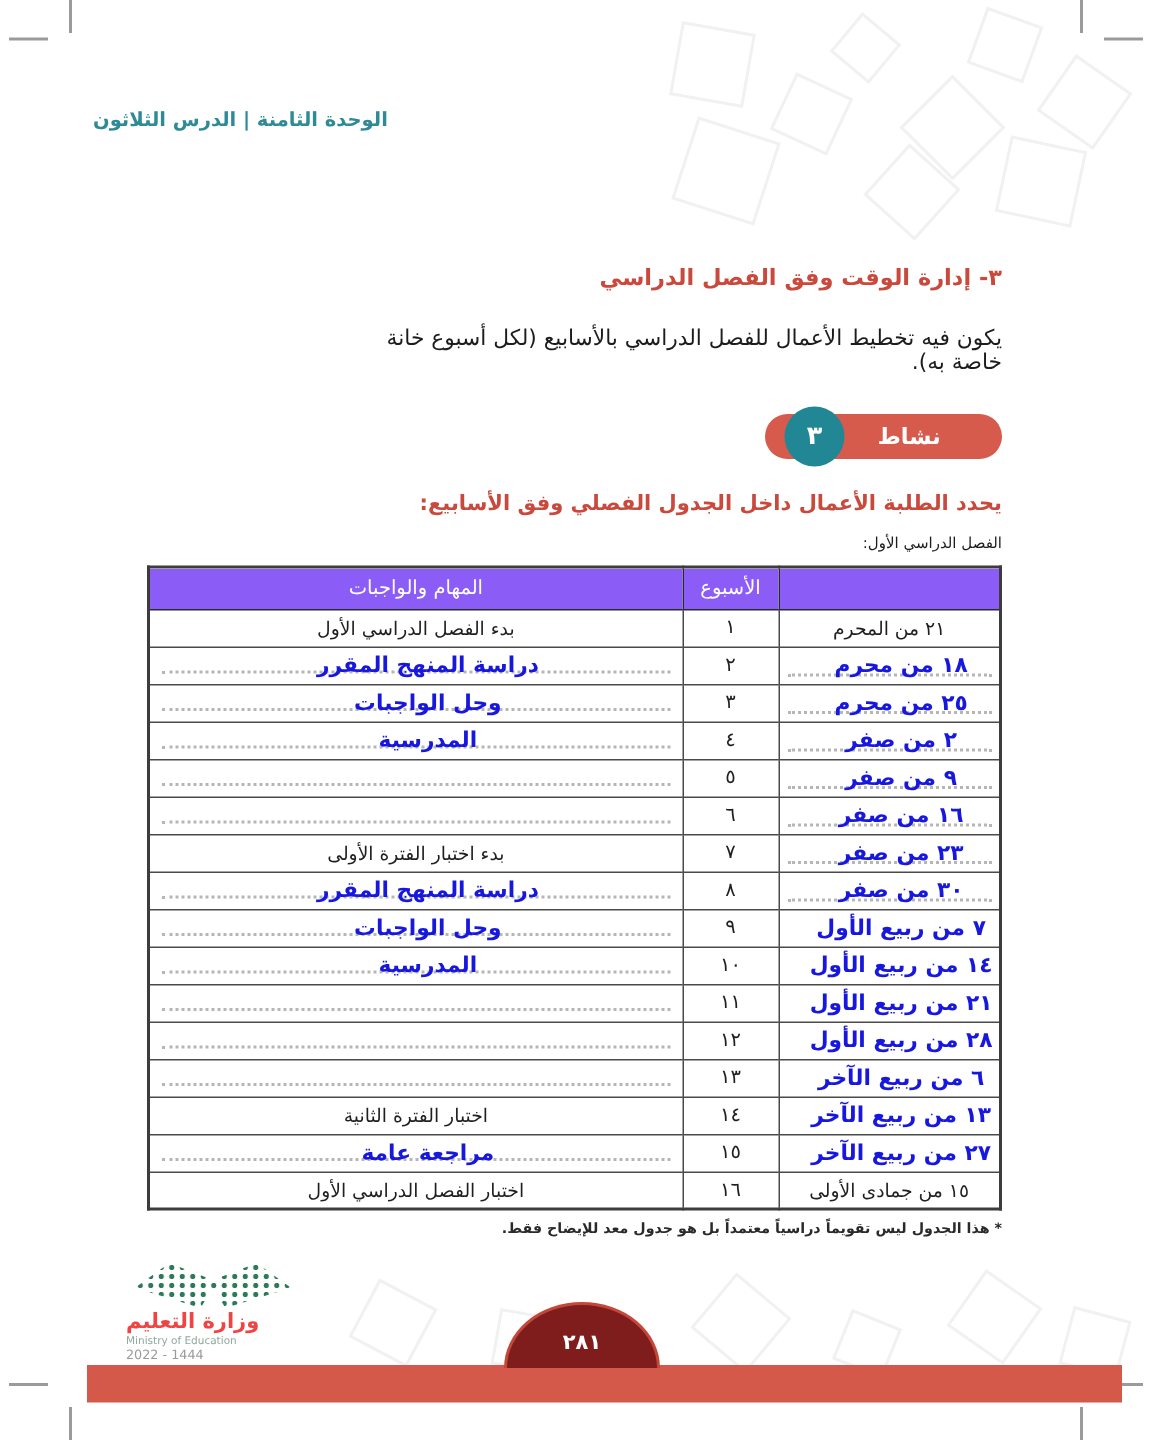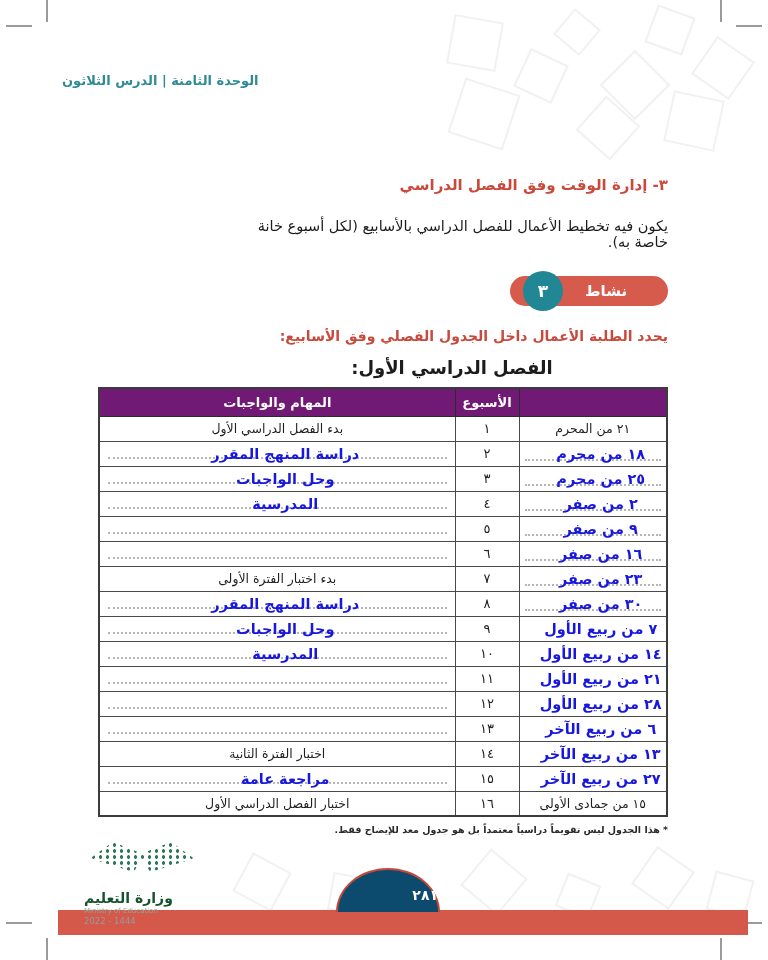--- a/index.html
+++ b/index.html
@@ -20,48 +20,48 @@
   .content { position:absolute; top:0; right:0; width:632px; padding:0 100px; direction:rtl; }
   .section-title { margin-top:176px; text-align:right; color:#c9493c; font-size:15px; font-weight:bold; }
   .intro { margin-top:24px; text-align:right; color:#1c1c1c; font-size:14.5px; }
 
   .activity-row { margin-top:26px; display:flex; justify-content:flex-start; direction:rtl; }
   .activity-badge { position:relative; width:158px; height:30px; background:#d65b4c; border-radius:16px; display:flex; align-items:center; justify-content:center; }
   .badge-label { color:#ffffff; font-weight:bold; font-size:15px; margin-left:34px; }
   .badge-circle { position:absolute; left:13px; top:-5px; width:40px; height:40px; border-radius:50%; background:#218795; color:#fff; font-weight:bold; font-size:17px; display:flex; align-items:center; justify-content:center; }
 
   .instruction { margin-top:22px; text-align:right; color:#c9493c; font-size:14px; font-weight:bold; }
-  .semester-label { margin-top:13px; text-align:center; color:#1c1c1c; font-size:18px; font-weight:bold; }
+  .semester-label { margin-top:13px; text-align:right; color:#1c1c1c; font-size:10px; font-weight:normal; }
 
   
   table.schedule { width:568px; margin:9px auto 0; border-collapse:collapse; border:2px solid #3c3c3c; table-layout:fixed; }
   .schedule th, .schedule td { border:1px solid #4a4a4a; text-align:center; vertical-align:middle; height:25px; padding:0 4px; position:relative; overflow:hidden; }
-  .schedule thead th { background:#701a75; color:#ffffff; font-size:13px; font-weight:bold; height:28px; border-color:#2b2b2b; }
+  .schedule thead th { background:#8b5cf6; color:#ffffff; font-size:13px; font-weight:normal; height:28px; border-color:#2b2b2b; }
   td.print { color:#1f1f1f; font-size:12.5px; }
   td.week { color:#1f1f1f; font-size:13px; }
   td.hand { color:#1717dd; font-size:14.5px; font-weight:bold; letter-spacing:.3px;padding-left:20px; }
   td .txt { position:relative; z-index:2; }
   td .dots { position:absolute; z-index:1; left:8px; right:8px; bottom:7px; border-bottom:2px dotted #b6b6b6; }
   td.date-cell .dots { bottom:5px; left:5px; right:5px; }
 
   .footnote { margin-top:7px; text-align:right; color:#2a2a2a; font-size:9.5px; font-weight:bold; }
 
   
   .logo { position:absolute; left:84px; top:842px; width:130px; text-align:left; direction:ltr; z-index:5; }
   .logo-dots { width:104px; height:30px; margin-left:6px;
     background-image: radial-gradient(circle, #2c7a5a 1.5px, rgba(44,122,90,0) 2px);
     background-size:7px 6px;
     clip-path: polygon(0 55%, 42% 100%, 50% 55%, 58% 100%, 100% 55%, 78% 0, 50% 38%, 22% 0);
   }
-  .logo-ar { color:#14532d; font-size:14px; font-weight:bold; margin-top:18px; direction:rtl; text-align:left; }
+  .logo-ar { color:#ef4444; font-size:14px; font-weight:bold; margin-top:1px; direction:rtl; text-align:left; }
   .logo-en { color:#8fa89c; font-size:7px; margin-top:1px; }
   .logo-year { color:#9a9a9a; font-size:8.5px; margin-top:1px; }
 
   .banner { position:absolute; left:58px; top:910px; width:690px; height:25px; background:#d4594a; z-index:4; }
-  .page-dome { position:absolute; left:336px; top:868px; width:104px; height:44px; background:#0c4a6e; border:2px solid #c4483a; border-bottom:none; border-radius:52px 52px 0 0 / 44px 44px 0 0; z-index:5; display:flex; align-items:flex-end; justify-content:flex-start; }
+  .page-dome { position:absolute; left:336px; top:868px; width:104px; height:44px; background:#7f1d1d; border:2px solid #c4483a; border-bottom:none; border-radius:52px 52px 0 0 / 44px 44px 0 0; z-index:5; display:flex; align-items:flex-end; justify-content:center; }
   .page-num { color:#ffffff; font-size:14px; font-weight:bold; padding-bottom:9px; }
 </style>
 </head>
 <body>
 
 <div class="page">
 
   <div class="mark" style="left:46px;top:0;width:2px;height:22px;"></div>
   <div class="mark" style="left:6px;top:25px;width:26px;height:2px;"></div>
   <div class="mark" style="right:46px;top:0;width:2px;height:22px;"></div>

